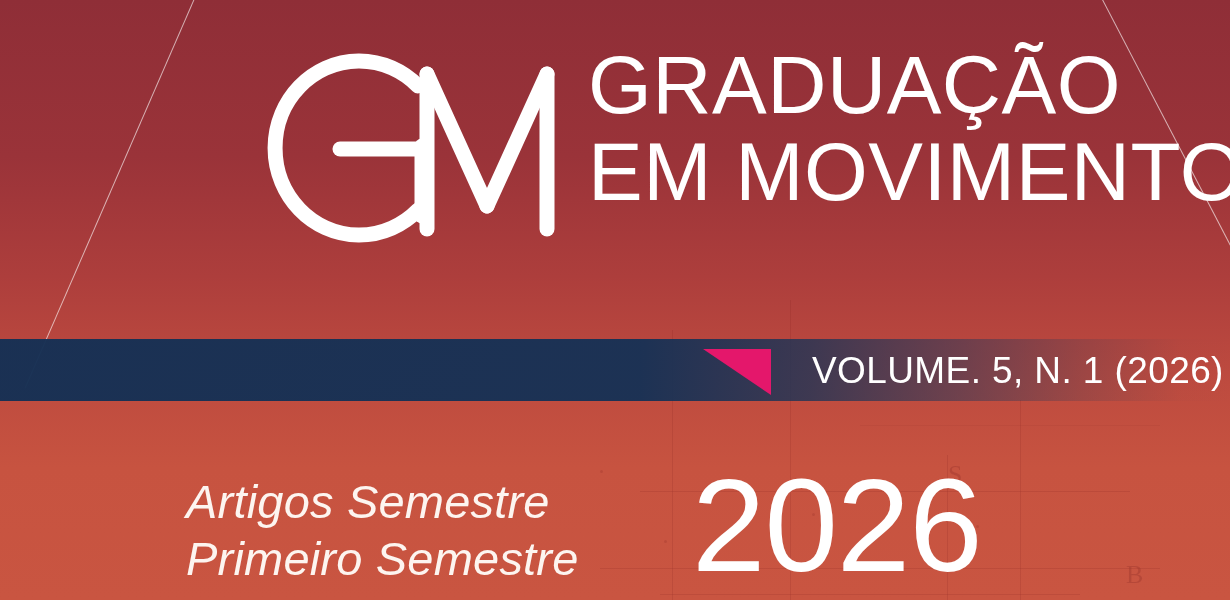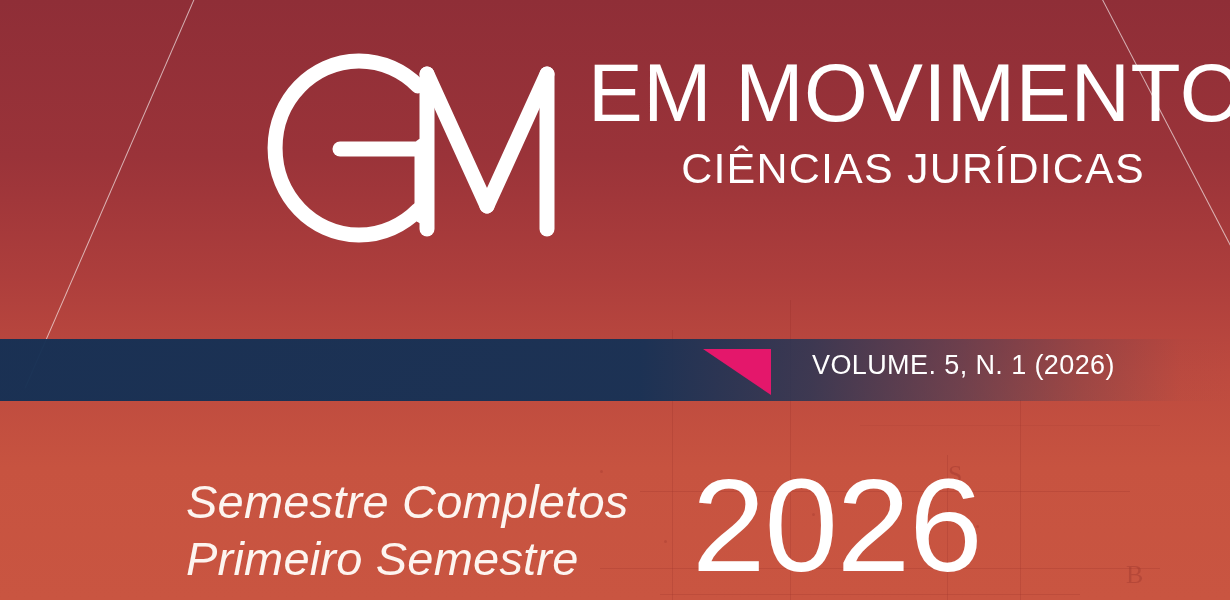--- a/index.html
+++ b/index.html
@@ -120,21 +120,21 @@
     width:68px; height:46px;
     background:#e4176b;
     clip-path:polygon(0 0, 100% 0, 0 100%);
     transform:scaleX(-1);
   }
   .band-label {
     position:absolute;
     left:812px; top:350px;
     color:#fff;
     font-family:"Liberation Sans", sans-serif;
-    font-size:27px;
+    font-size:37px;
     font-weight:400;
     letter-spacing:.4px;
     white-space:nowrap;
   }
 
   
   .issue-lines {
     position:absolute;
     left:186px; top:473px;
     color:#fdf5f0;
@@ -199,27 +199,27 @@
         <path d="M205 40 L265 172"></path>
 
         <path d="M265 172 L325 40"></path>
 
         <path d="M325 40 L325 195"></path>
       </g>
     </svg>
   </div>
 
   <div class="masthead">
+    <div class="mh-line1">GRADUAÇÃO</div>
     <div class="mh-line2">EM MOVIMENTO</div>
-    <div class="mh-sub">CIÊNCIAS JURÍDICAS</div>
   </div>
 
   <div class="band"></div>
   <div class="band-triangle"></div>
   <div class="band-label">VOLUME. 5, N. 1 (2026)</div>
 
   <div class="issue-lines">
-    <div>Semestre Completos</div>
+    <div>Artigos Semestre</div>
     <div>Primeiro Semestre</div>
   </div>
   <div class="year">2026</div>
 
 </div>
 
 </body></html>

